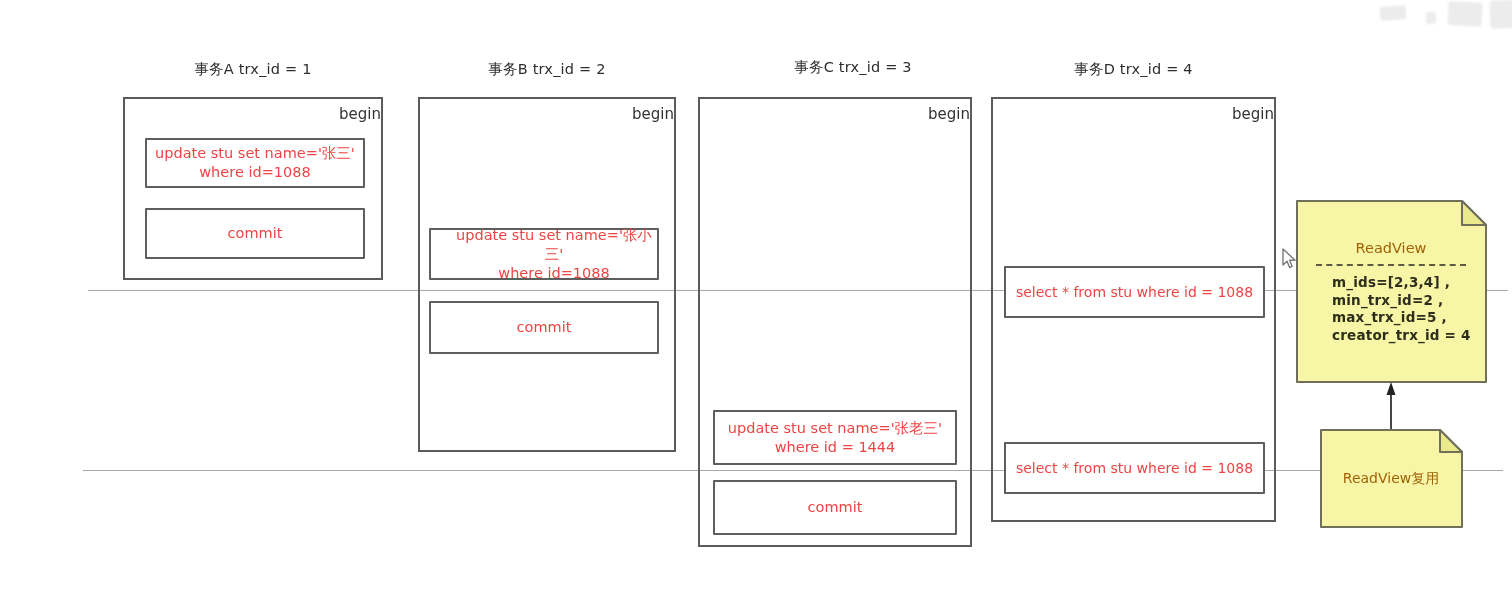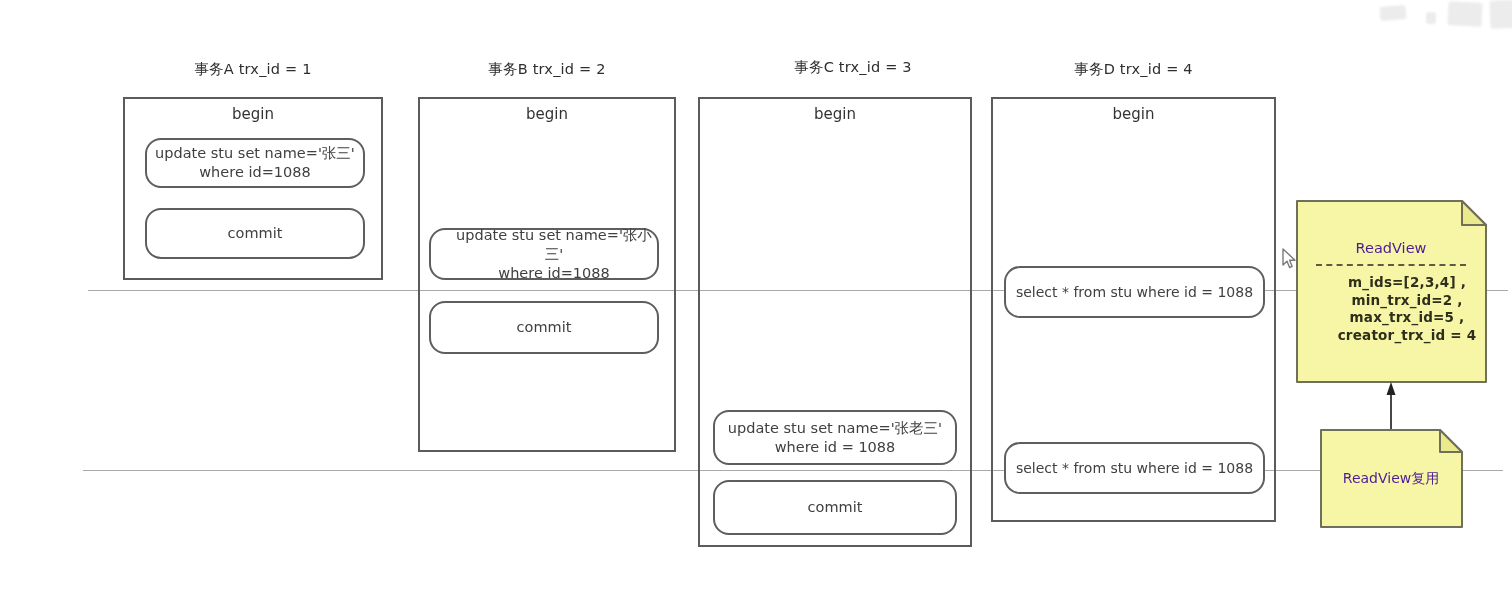--- a/index.html
+++ b/index.html
@@ -12,30 +12,30 @@
   .hline{position:absolute;height:0;border-top:1.6px solid #a9a9a9;z-index:1;}
   .col-title{
     position:absolute;top:60px;height:18px;text-align:center;
     font-size:14.5px;color:#2e2e2e;z-index:3;letter-spacing:.2px;
   }
   .txbox{
     position:absolute;border:2px solid #5b5b5b;background:transparent;z-index:2;
     box-sizing:border-box;
   }
   .begin{
-    position:absolute;top:6px;left:0;width:100%;text-align:center;
+    position:absolute;top:6px;left:0;width:100%;text-align:right;
     font-size:15px;color:#333;
   }
   .step{
-    position:absolute;border:2px solid #5e5e5e;border-radius:16px;background:#fff;
+    position:absolute;border:2px solid #5e5e5e;border-radius:1px;background:#fff;
     z-index:3;box-sizing:border-box;display:flex;align-items:center;justify-content:center;
-    text-align:center;font-size:14.5px;color:#404040;white-space:pre-line;line-height:19px;
+    text-align:center;font-size:14.5px;color:#ef4444;white-space:pre-line;line-height:19px;
   }
-  .note-text{position:absolute;z-index:5;text-align:center;}
-  .note-title{font-size:14.5px;color:#4c1d95;text-align:center;}
+  .note-text{position:absolute;z-index:5;}
+  .note-title{font-size:14.5px;color:#a16207;text-align:center;}
   .note-sep{position:absolute;z-index:5;border-top:2px dashed #5c5c44;height:0;}
   .note-body{
     font-size:13.5px;font-weight:600;color:#2e2e1d;line-height:17.5px;
     white-space:pre-line;letter-spacing:.2px;
   }
   .note-svg{position:absolute;z-index:4;}
   .arrow-svg{position:absolute;z-index:4;}
   .cursor-svg{position:absolute;z-index:6;}
   .wm-bottom{
     position:absolute;left:1322px;top:569px;width:180px;text-align:center;
@@ -71,21 +71,21 @@
 where id=1088</div>
     <div class="step" style="left:401px;top:301px;width:230px;height:53px;">commit</div>
   </div>
 
   <div>
     <div class="col-title" style="left:688px;width:274px;top:58px;">事务C trx_id = 3</div>
     <div class="txbox" style="left:670px;top:97px;width:274px;height:450px;">
       <div class="begin">begin</div>
     </div>
     <div class="step" style="left:685px;top:410px;width:244px;height:55px;">update stu set name='张老三'
-where id = 1088</div>
+where id = 1444</div>
     <div class="step" style="left:685px;top:480px;width:244px;height:55px;">commit</div>
   </div>
 
   <div>
     <div class="col-title" style="left:963px;width:285px;">事务D trx_id = 4</div>
     <div class="txbox" style="left:963px;top:97px;width:285px;height:425px;">
       <div class="begin">begin</div>
     </div>
     <div class="step" style="left:976px;top:266px;width:261px;height:52px;font-size:14px;">select * from stu where id = 1088</div>
     <div class="step" style="left:976px;top:442px;width:261px;height:52px;font-size:14px;">select * from stu where id = 1088</div>

